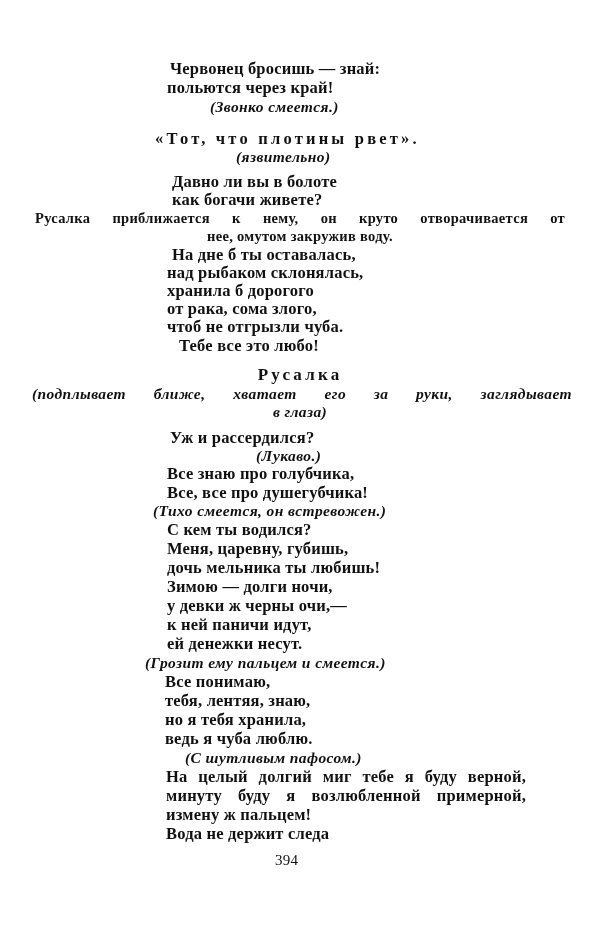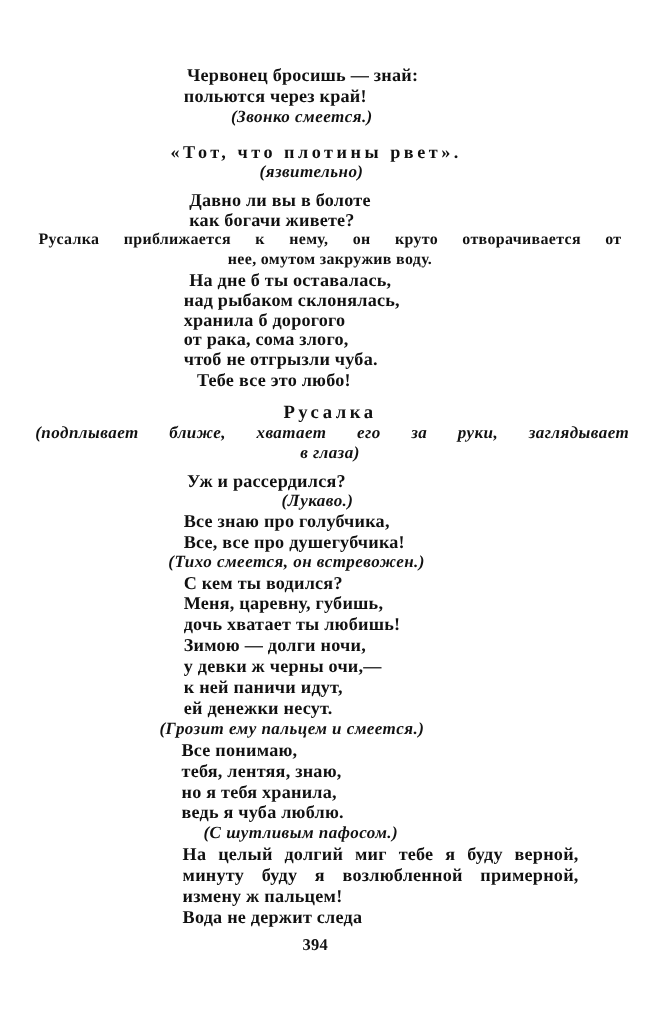--- a/index.html
+++ b/index.html
@@ -3,21 +3,21 @@
 <meta charset="utf-8">
 <style>
   html, body { margin: 0; padding: 0; background: #ffffff; }
   body { width: 600px; height: 932px; position: relative; overflow: hidden;
          font-family: "Liberation Serif", "DejaVu Serif", serif; color: #111; }
   .line { position: absolute; white-space: nowrap; font-size: 16.5px; line-height: 19px; font-weight: bold; letter-spacing: 0.2px; }
   .ital { font-style: italic; font-weight: bold; font-size: 15.5px; letter-spacing: 0.4px; }
   .spaced { letter-spacing: 3.2px; }
   .dir { font-size: 14.5px; letter-spacing: 0.3px; }
   .center { left: 0; width: 600px; text-align: center; }
-  .pagenum { font-size: 15px; font-weight: bold; }
+  .pagenum { font-size: 15px; font-weight: normal; }
 </style>
 </head>
 <body>
 
 <div>
   <div class="line" style="left:170px; top:59px;">Червонец бросишь — знай:</div>
   <div class="line" style="left:167px; top:78px;">польются через край!</div>
   <div class="line ital" style="left:210px; top:97px;">(Звонко смеется.)</div>
 
   <div class="line spaced" style="left:155px; top:129px;">«Тот, что плотины рвет».</div>
@@ -40,21 +40,21 @@
   <div class="line ital" style="left:32px; top:384px; width:540px; text-align:justify; text-align-last:justify;">(подплывает ближе, хватает его за руки, заглядывает</div>
   <div class="line ital center" style="top:402px;">в глаза)</div>
 
   <div class="line" style="left:170px; top:428px;">Уж и рассердился?</div>
   <div class="line ital" style="left:256px; top:446px;">(Лукаво.)</div>
   <div class="line" style="left:167px; top:464px;">Все знаю про голубчика,</div>
   <div class="line" style="left:167px; top:483px;">Все, все про душегубчика!</div>
   <div class="line ital" style="left:153px; top:501px;">(Тихо смеется, он встревожен.)</div>
   <div class="line" style="left:167px; top:520px;">С кем ты водился?</div>
   <div class="line" style="left:167px; top:539px;">Меня, царевну, губишь,</div>
-  <div class="line" style="left:167px; top:558px;">дочь хватает ты любишь!</div>
+  <div class="line" style="left:167px; top:558px;">дочь мельника ты любишь!</div>
   <div class="line" style="left:167px; top:577px;">Зимою — долги ночи,</div>
   <div class="line" style="left:167px; top:596px;">у девки ж черны очи,—</div>
   <div class="line" style="left:167px; top:615px;">к ней паничи идут,</div>
   <div class="line" style="left:167px; top:634px;">ей денежки несут.</div>
 
   <div class="line ital" style="left:145px; top:653px;">(Грозит ему пальцем и смеется.)</div>
   <div class="line" style="left:165px; top:672px;">Все понимаю,</div>
   <div class="line" style="left:165px; top:691px;">тебя, лентяя, знаю,</div>
   <div class="line" style="left:165px; top:710px;">но я тебя хранила,</div>
   <div class="line" style="left:165px; top:729px;">ведь я чуба люблю.</div>

